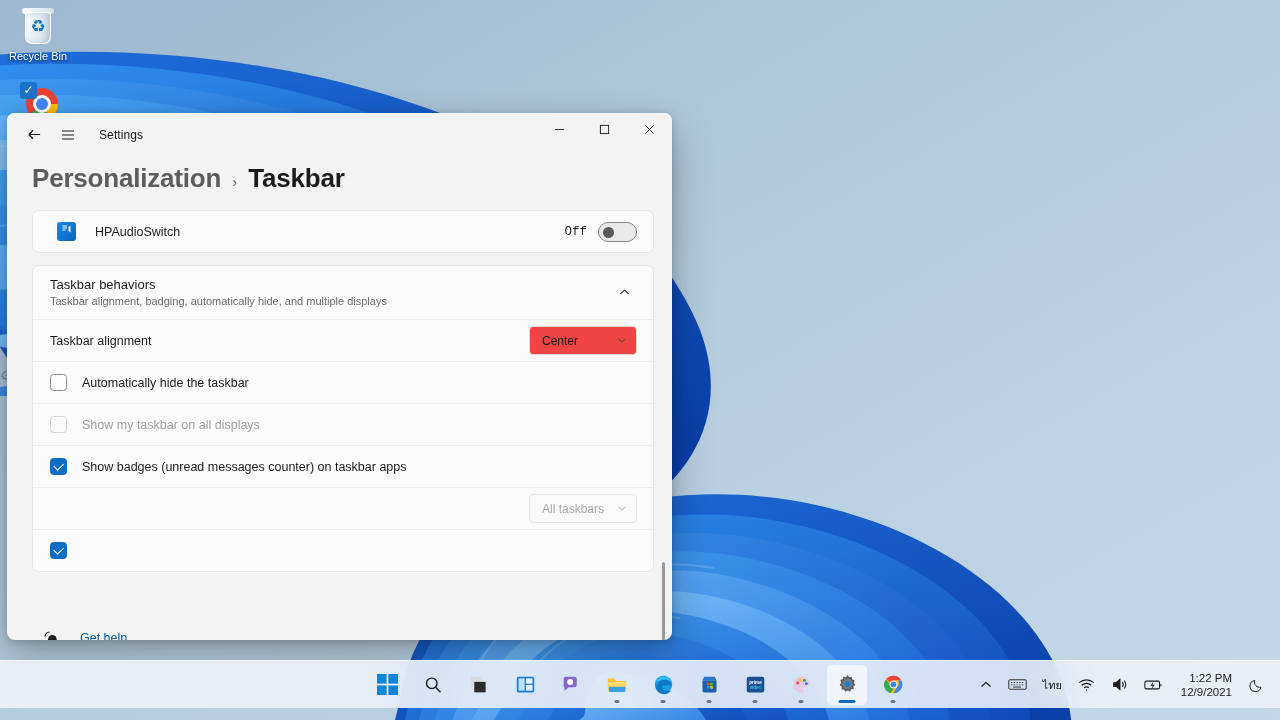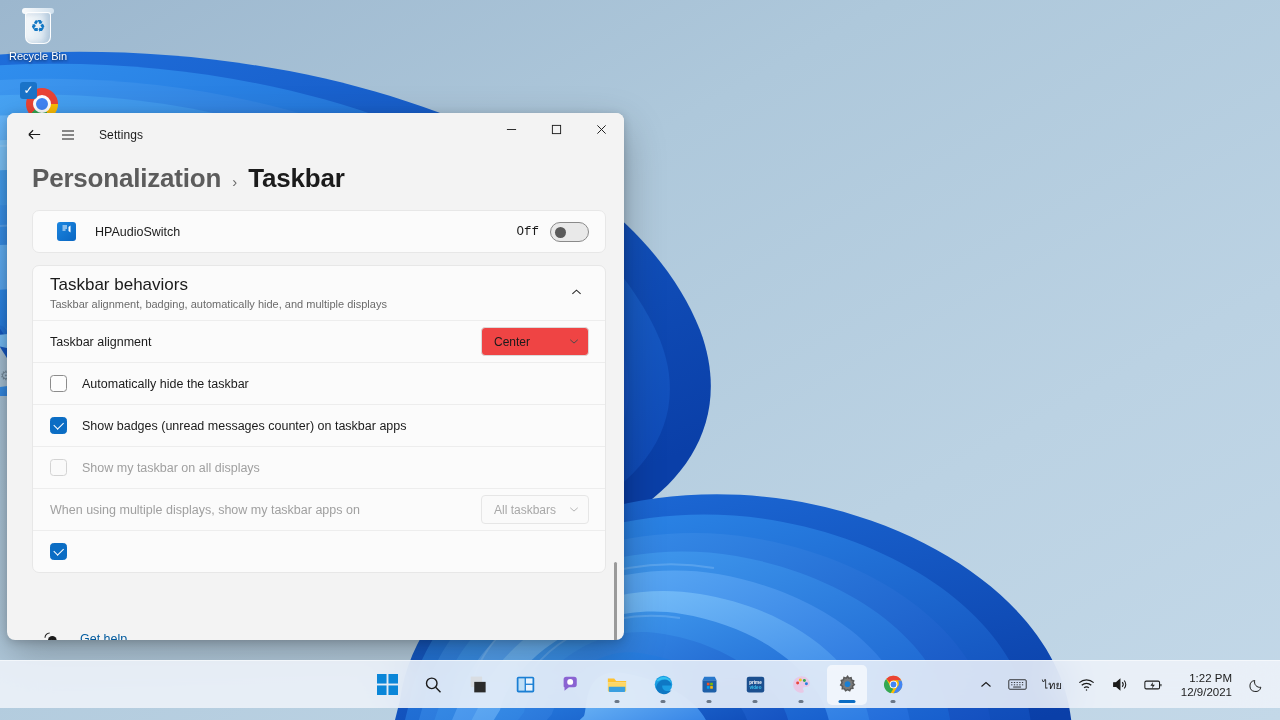--- a/index.html
+++ b/index.html
@@ -74,21 +74,21 @@
   }
   
   #icon-faint {
     position: absolute; left: 0px; top: 368px; width: 18px; height: 20px;
     opacity: .45; color: #3a4a58; font-size: 13px;
   }
 
   
   #settings-window {
     position: absolute; left: 7px; top: 113px;
-    width: 617px; height: 527px;
+    width: 665px; height: 527px;
     background: #f3f3f3;
     border-radius: 8px;
     box-shadow: 0 16px 42px rgba(0,0,0,.28), 0 2px 10px rgba(0,0,0,.18);
     overflow: hidden;
     display: flex; flex-direction: column;
   }
   #titlebar {
     height: 43px; flex: none;
     display: flex; align-items: center;
     background: #f3f3f3;
@@ -165,21 +165,21 @@
     position: absolute; left: 4px; top: 4px;
     width: 11px; height: 11px; border-radius: 50%; background: #5a5a5a;
   }
 
   
   #expander-head {
     display: flex; align-items: center;
     padding: 9px 16px 10px 17px;
     min-height: 53px; cursor: pointer;
   }
-  #expander-head .t1 { font-size: 17px; color: #1b1b1b; }
+  #expander-head .t1 { font-size: 13px; color: #1b1b1b; }
   #expander-head .t2 { font-size: 11px; color: #6b6b6b; margin-top: 3px; }
   .chev {
     margin-left: auto; color: #2b2b2b; font-size: 10px;
     width: 26px; height: 26px; display: flex; align-items: center; justify-content: center;
   }
 
   
   .cbx {
     width: 17px; height: 17px; border-radius: 3.5px;
     border: 1.3px solid #8c8c8c; background: #fdfdfd;
@@ -452,31 +452,30 @@
             </span>
           </span>
         </div>
 
         <div class="row">
           <span class="cbx"></span>
           <span class="lbl">Automatically hide the taskbar</span>
         </div>
 
         <div class="row">
+          <span class="cbx dim"></span>
+          <span class="lbl dim">Show my taskbar on all displays</span>
+        </div>
+
+        <div class="row">
           <span class="cbx checked"></span>
           <span class="lbl">Show badges (unread messages counter) on taskbar apps</span>
         </div>
 
         <div class="row">
-          <span class="cbx dim"></span>
-          <span class="lbl dim">Show my taskbar on all displays</span>
-        </div>
-
-        <div class="row">
-          <span class="lbl dim">When using multiple displays, show my taskbar apps on</span>
           <span class="spacer"></span>
           <span class="combo dim">
             <span class="cv">All taskbars</span>
             <span class="cc">
               <svg width="10" height="10" viewBox="0 0 12 12" fill="none" stroke="currentColor" stroke-width="1.2">
                   <path d="M1.5 4.5L6 8.5l4.5-4"></path>
                 </svg>
             </span>
           </span>
         </div>

